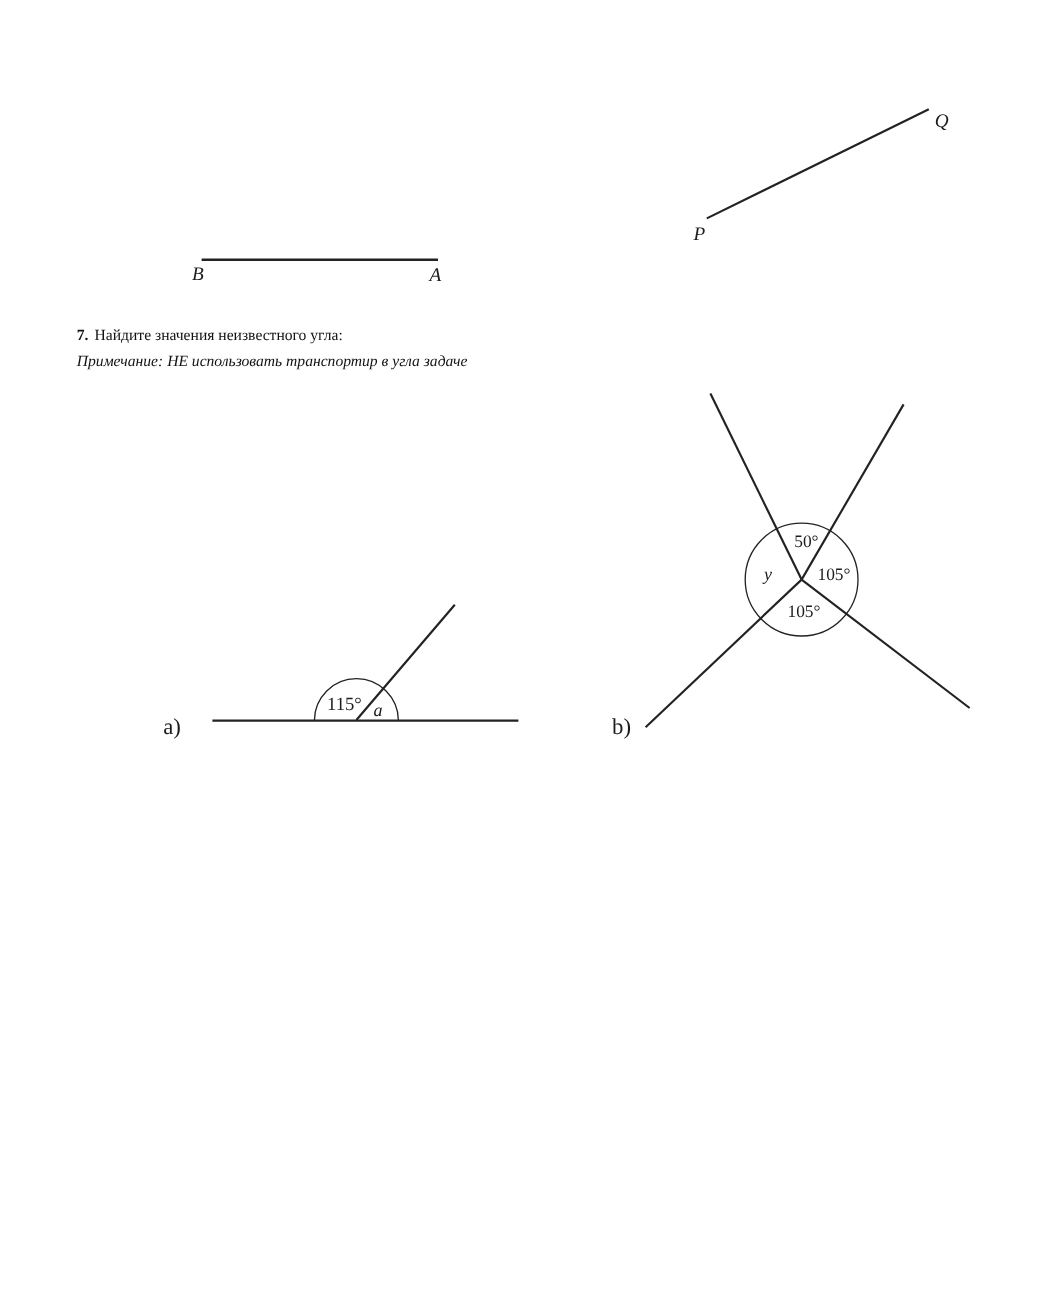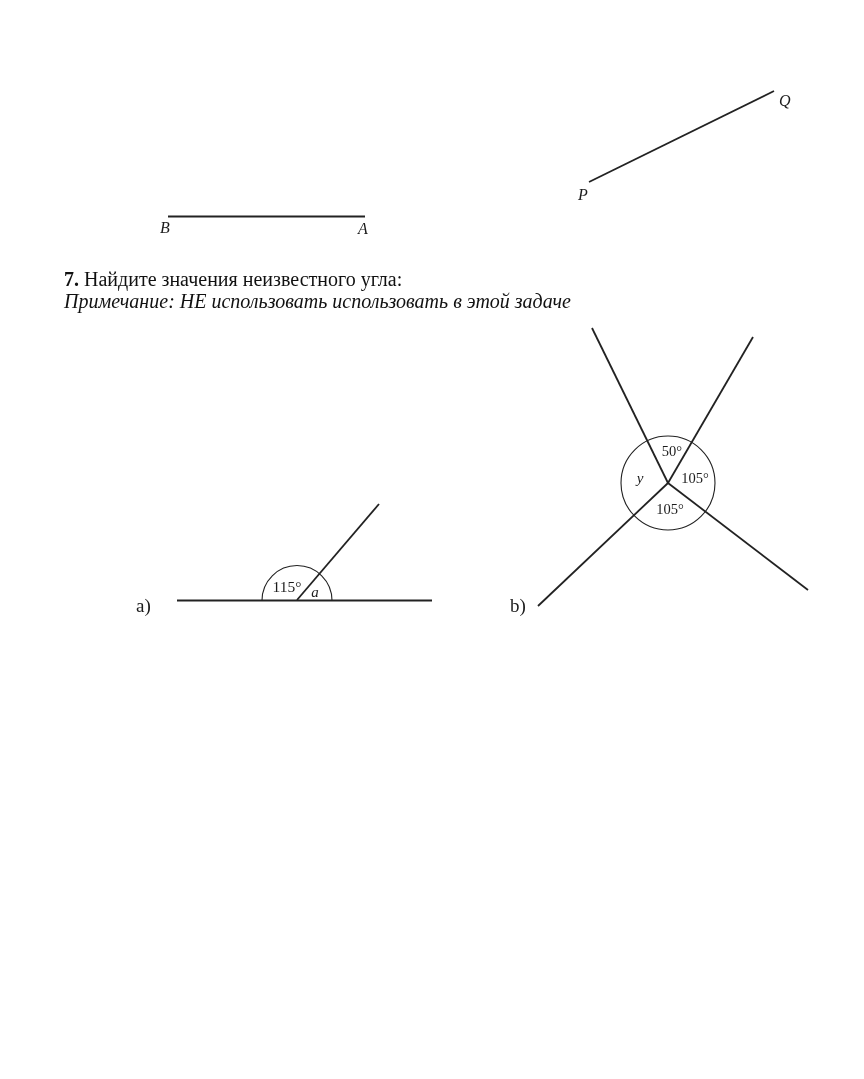--- a/index.html
+++ b/index.html
@@ -21,21 +21,21 @@
     left: 0;
     top: 0;
     width: 864px;
     height: 1079px;
   }
   .problem {
     position: absolute;
     left: 64px;
     top: 268px;
     width: 620px;
-    font-size: 20px;
+    font-size: 13px;
     line-height: 22px;
     color: #111111;
   }
   .problem .num {
     font-weight: bold;
     margin-right: 5px;
   }
   .problem .note {
     font-style: italic;
   }
@@ -90,16 +90,16 @@
       <text x="695" y="483" text-anchor="middle" class="angle-value">105°</text>
       <text x="670" y="514" text-anchor="middle" class="angle-value">105°</text>
     </g>
 
   </svg>
 
   <div class="problem">
     <div>
       <span class="num">7.</span><span>Найдите значения неизвестного угла:</span>
     </div>
-    <div class="note">Примечание: НЕ использовать использовать в этой задаче</div>
+    <div class="note">Примечание: НЕ использовать транспортир в угла задаче</div>
   </div>
 
 </div>
 
 </body></html>

